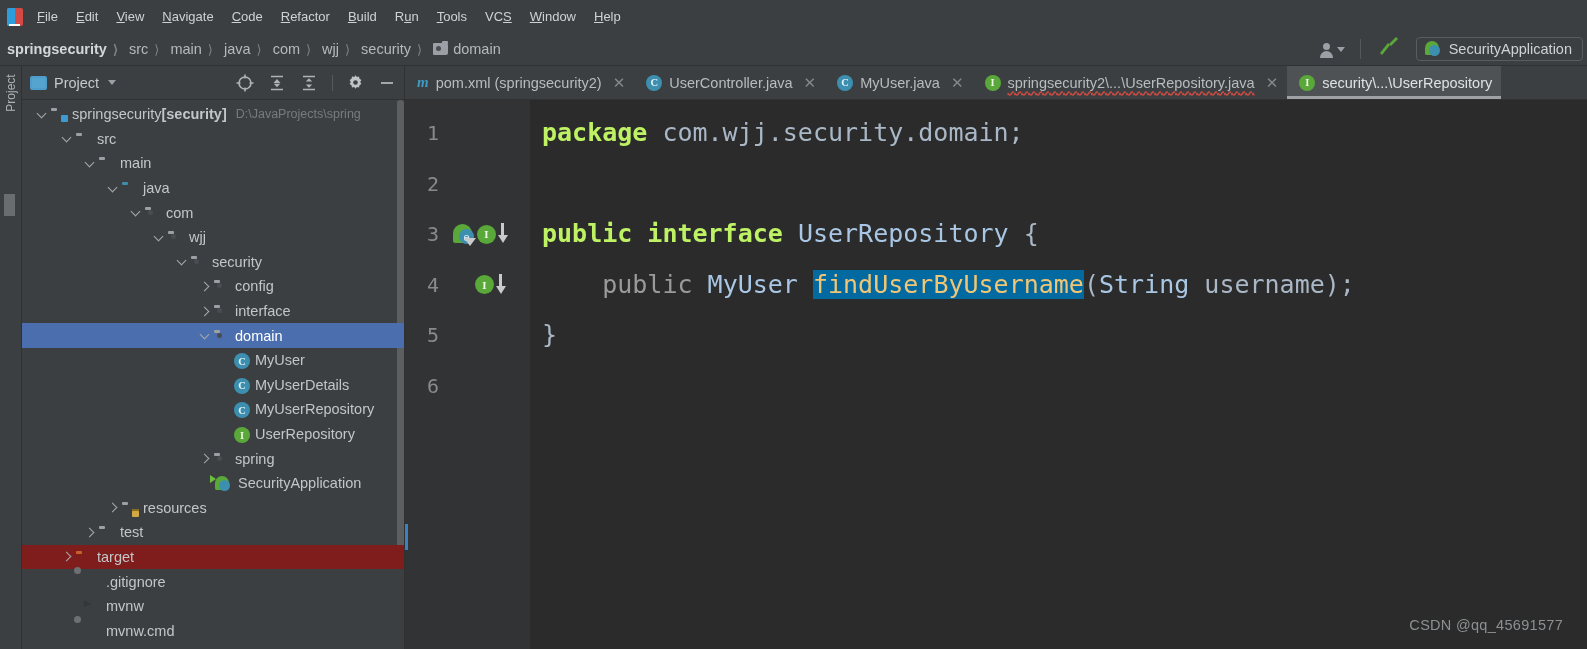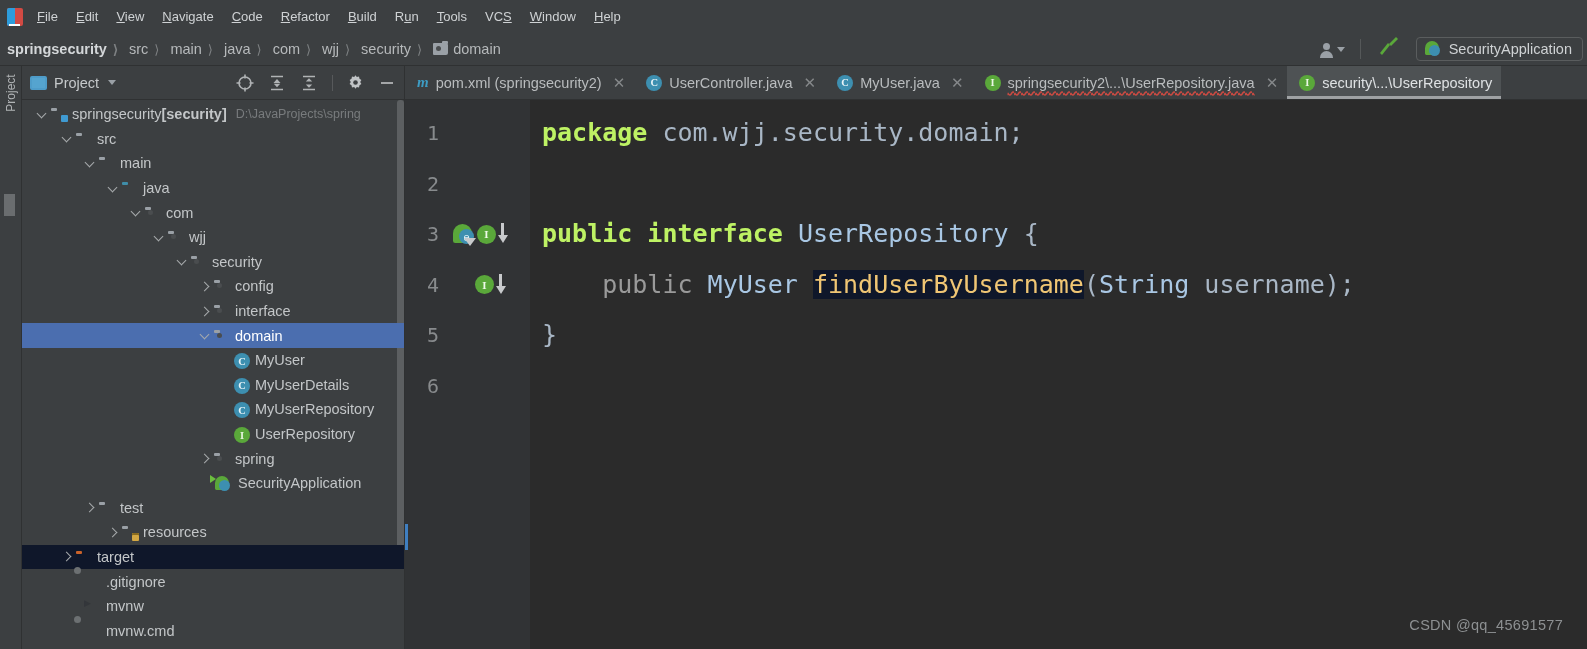--- a/index.html
+++ b/index.html
@@ -79,21 +79,21 @@
   .pwin-icon{ width:17px;height:14px;border:2px solid #4e9cc9;border-radius:2px;background:#55a4cf; flex:0 0 17px;}
   .hdr-caret{ margin-left:9px; }
   .hdr-tools{ margin-left:auto; display:flex; align-items:center; gap:14px; padding-right:2px;}
   .hdr-tools .tsep{ width:1px;height:16px;background:#57595b; }
   .tree{ flex:1; overflow:hidden; position:relative; padding-top:2px; }
   .trow{
     height:24.6px; display:flex; align-items:center; font-size:14.5px; color:#c3c6c8;
     white-space:nowrap; padding-right:6px; position:relative;
   }
   .trow.sel{ background:#4b6eaf; color:#ffffff; }
-  .trow.hov{ background:#0f172a; }
+  .trow.hov{ background:#7f1d1d; }
   .arrow{ width:13px;height:13px; flex:0 0 13px; margin-right:2px; position:relative; }
   .arrow:after{
     content:""; position:absolute; left:3px; top:3px; width:6px;height:6px;
     border-right:1.6px solid #a7aaac; border-bottom:1.6px solid #a7aaac;
   }
   .arrow.down:after{ transform:rotate(45deg); left:2px; top:2px;}
   .arrow.right:after{ transform:rotate(-45deg); left:2px; top:3px;}
   .tlabel{ margin-left:5px; }
   .tpath{ color:#787b7d; font-size:12.5px; margin-left:9px; }
   .tbold{ font-weight:bold; }
@@ -163,21 +163,21 @@
   .downarrow .hd{ position:absolute; left:0.5px; top:12px; width:0;height:0;border-left:5px solid transparent;border-right:5px solid transparent;border-top:8px solid #c8cacc;}
   .gutter .caretmark{ position:absolute; left:0; width:3px; height:26px; background:#3f7fc1; }
   .code{
     flex:1; padding-top:8px; font-family:"DejaVu Sans Mono", monospace; font-size:25px;
     line-height:50.5px; color:#a9b7c6; white-space:pre; overflow:hidden; padding-left:12px;
   }
   .kw{ color:#bef264;font-weight:bold; }
   .dimkw{ color:#9a9a9a; }
   .type{ color:#a9c7e4; }
   .plain{ color:#a9b7c6; }
-  .hl{ background:#0f172a; color:#f0c674; }
+  .hl{ background:#0369a1; color:#f0c674; }
   .watermark{
     position:absolute; right:24px; bottom:16px; font-size:14.5px; color:#8d9092; letter-spacing:.3px;
   }
 </style>
 </head>
 <body>
 
 <div class="ide">
 
   <div class="menubar">
@@ -397,30 +397,30 @@
           <span class="tlabel">spring</span>
         </div>
 
         <div class="trow" style="padding-left:193px;">
           <span class="ic">
             <span class="springicon"><span class="leaf"></span><span class="dot"></span><span class="arrow2"></span></span>
           </span>
           <span class="tlabel" style="margin-left:7px;">SecurityApplication</span>
         </div>
 
+        <div class="trow" style="padding-left:85px;">
+          <span class="arrow right"></span>
+          <span class="ic"><span class="folder res"></span></span>
+          <span class="tlabel">resources</span>
+        </div>
+
         <div class="trow" style="padding-left:62px;">
           <span class="arrow right"></span>
           <span class="ic"><span class="folder"></span></span>
           <span class="tlabel">test</span>
-        </div>
-
-        <div class="trow" style="padding-left:85px;">
-          <span class="arrow right"></span>
-          <span class="ic"><span class="folder res"></span></span>
-          <span class="tlabel">resources</span>
         </div>
 
         <div class="trow hov" style="padding-left:39px;">
           <span class="arrow right"></span>
           <span class="ic"><span class="folder orange"></span></span>
           <span class="tlabel">target</span>
         </div>
 
         <div class="trow" style="padding-left:60px;">
           <span class="ic"><span class="fileicon"></span></span>

